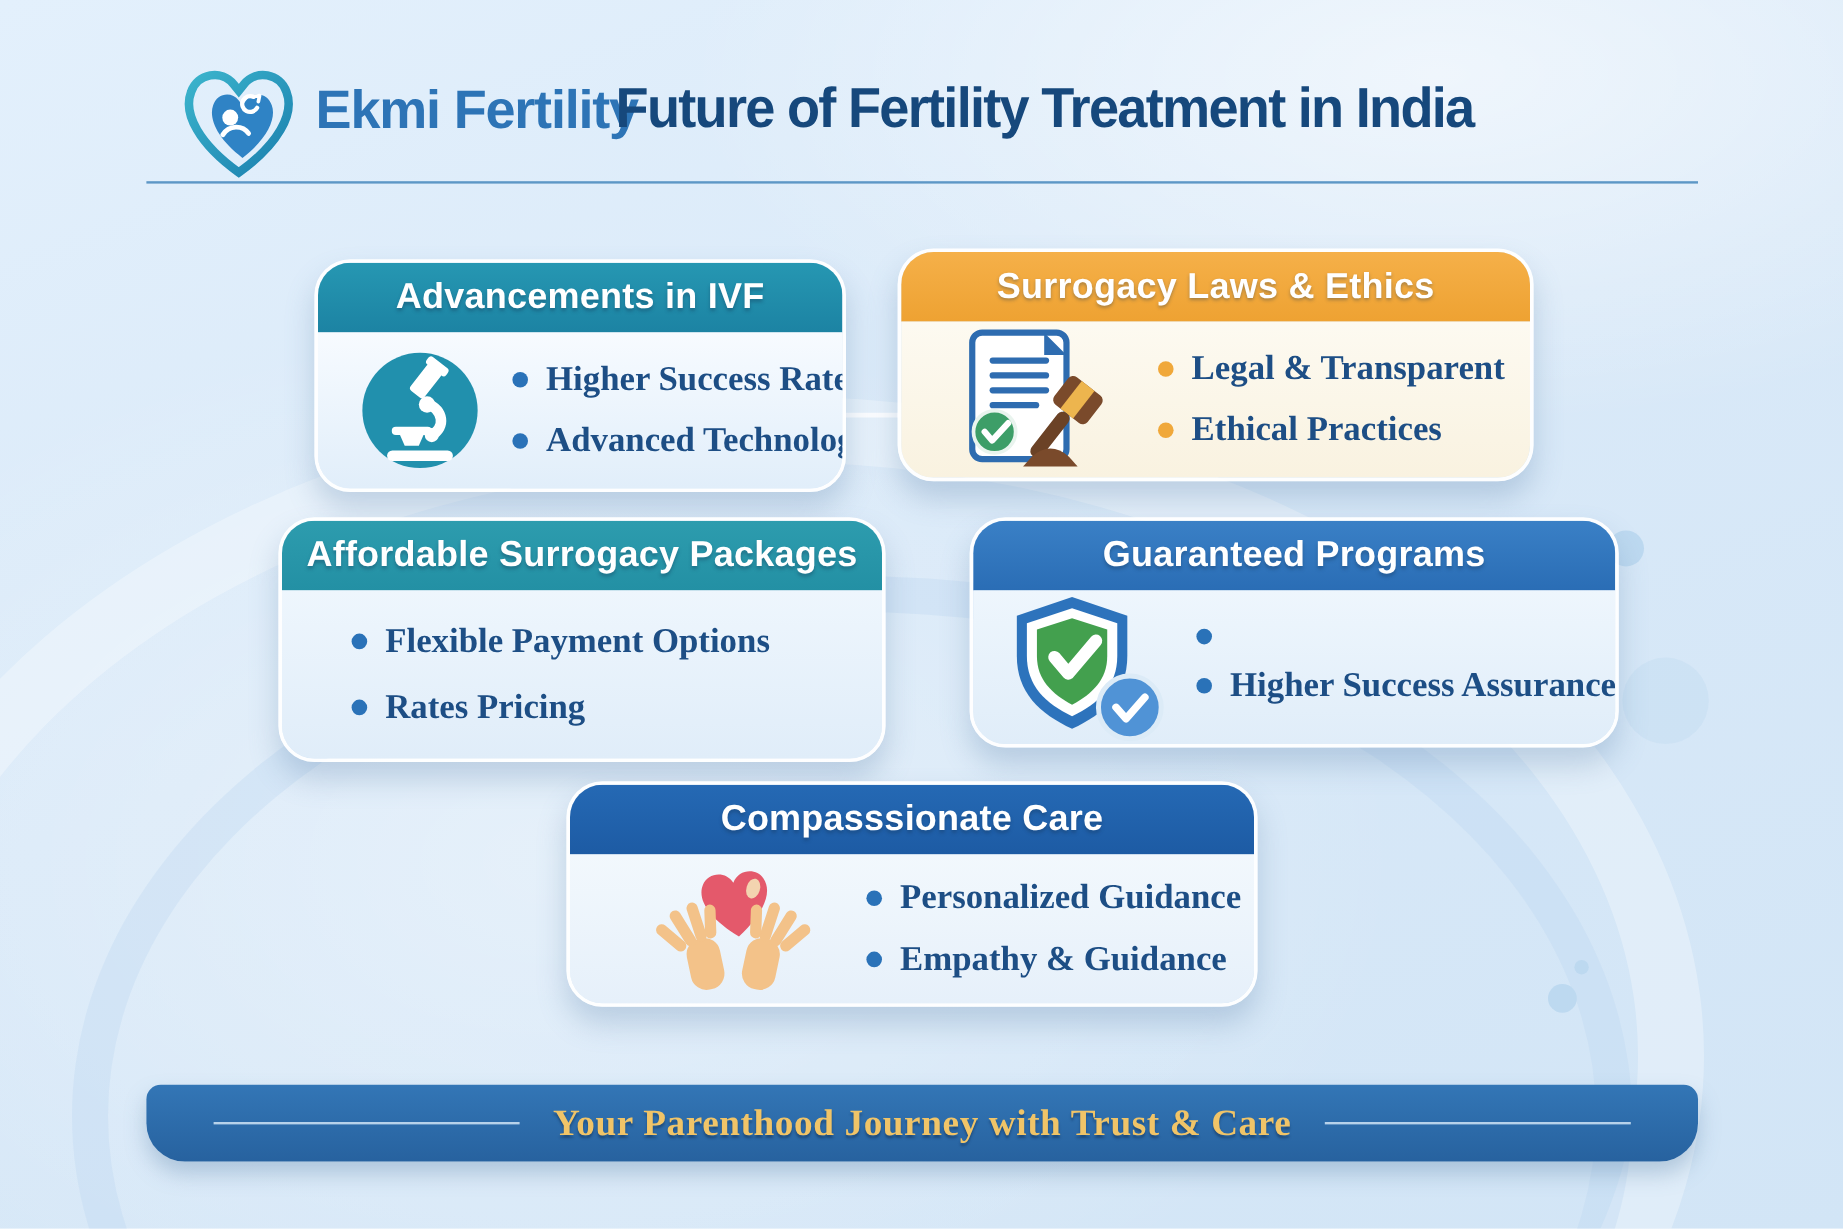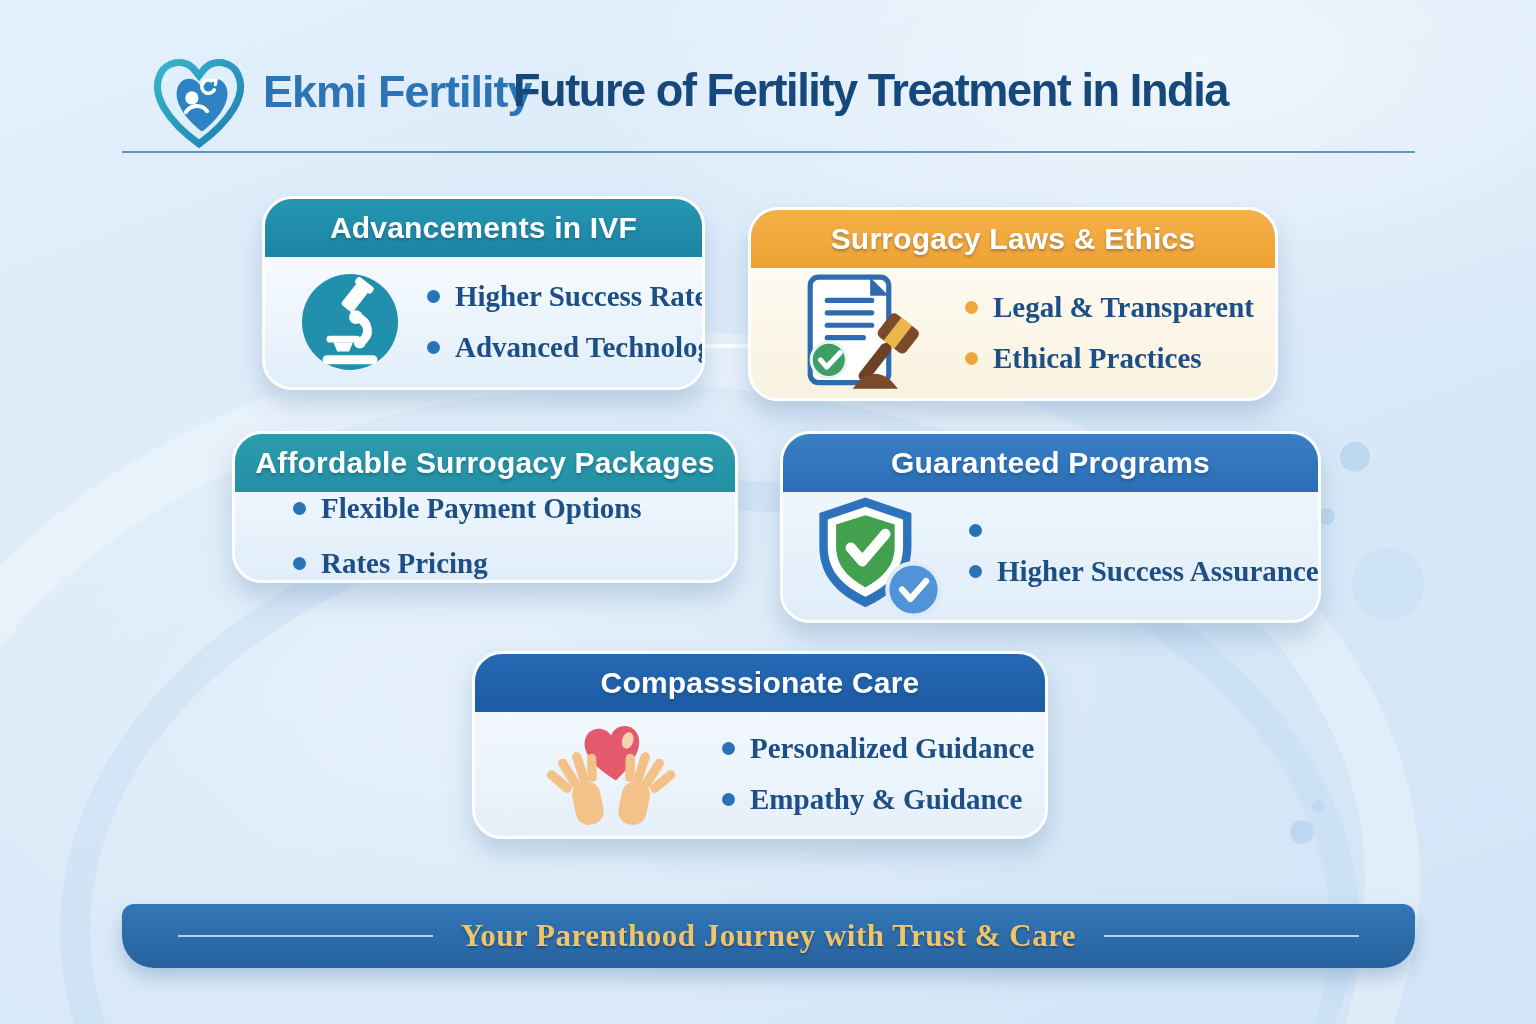--- a/index.html
+++ b/index.html
@@ -64,35 +64,35 @@
     background:linear-gradient(180deg,#f7fbff 0%, #e1eefa 100%);
   }
   .bullets { list-style:none; display:flex; flex-direction:column; gap:18px; }
   .bullets li { display:flex; align-items:center; gap:15px; }
   .bullet-dot { width:13px; height:13px; border-radius:50%; background:#2a72b8; flex:0 0 13px; }
   .bullet-text {
     font-family:"Liberation Serif", serif; font-weight:700; font-size:29px;
     color:#1d4e85; white-space:nowrap;
   }
 
-  .c1 { left:262px; top:196px; width:443px; height:194px; }
+  .c1 { left:262px; top:216px; width:443px; height:194px; }
   .c1 .card-header { background:linear-gradient(#2697b2,#1c83a3); }
   .c1 .card-body { padding-left:36px; gap:28px; }
 
   .c2 { left:748px; top:207px; width:530px; height:194px; }
   .c2 .card-header { background:linear-gradient(#f5b049,#eea232); }
   .c2 .card-body { background:linear-gradient(180deg,#fdfaf1 0%, #f9f2e0 100%); padding-left:40px; gap:24px; }
   .c2 .bullet-dot { background:#f0a83a; }
 
-  .c3 { left:232px; top:431px; width:506px; height:152px; }
+  .c3 { left:232px; top:431px; width:506px; height:204px; }
   .c3 .card-header { background:linear-gradient(#2d9cae,#2390a4); }
   .c3 .card-body { padding-left:58px; background:linear-gradient(180deg,#eef6fd 0%, #e0edf9 100%); }
   .c3 .bullets { gap:22px; }
 
-  .c4 { left:780px; top:431px; width:541px; height:192px; }
+  .c4 { left:808px; top:431px; width:541px; height:192px; }
   .c4 .card-header { background:linear-gradient(#3a80c6,#2a6db5); }
   .c4 .card-body { padding-left:28px; gap:22px; background:linear-gradient(180deg,#eef6fd 0%, #e0edf9 100%); }
 
   .c5 { left:472px; top:651px; width:576px; height:188px; }
   .c5 .card-header { background:linear-gradient(#2569b4,#1d5ba4); }
   .c5 .card-body { padding-left:70px; gap:45px; background:linear-gradient(180deg,#f2f8fd 0%, #e6f0fa 100%); }
 
   .card-icon { flex:0 0 auto; display:flex; align-items:center; justify-content:center; }
 
   

